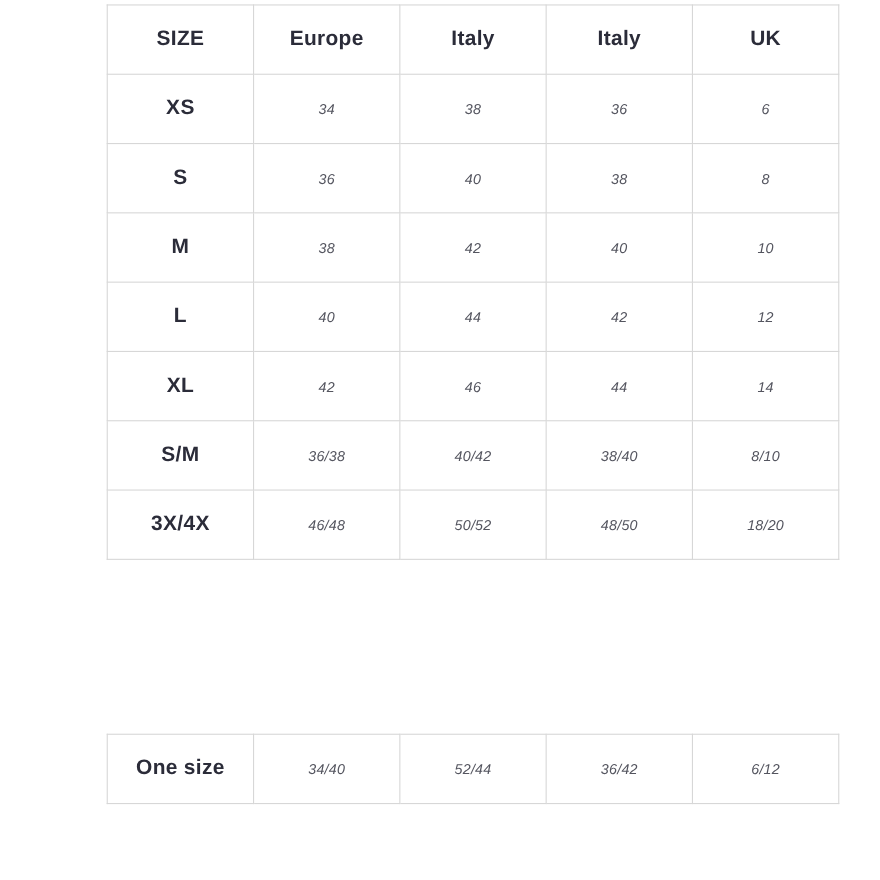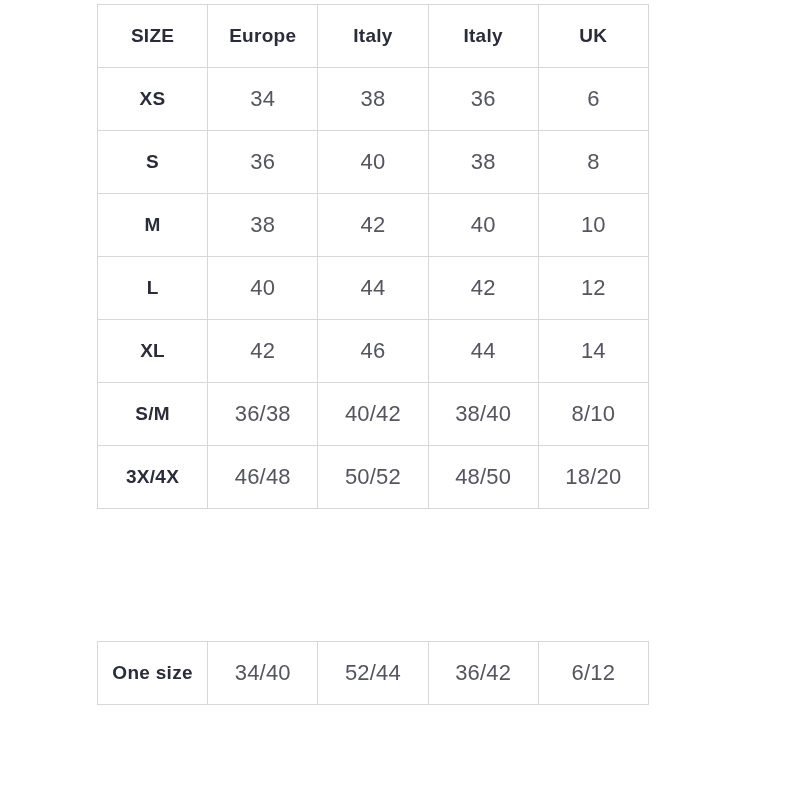--- a/index.html
+++ b/index.html
@@ -10,47 +10,48 @@
   body {
     width: 800px;
     height: 800px;
     position: relative;
     font-family: "Liberation Sans", "DejaVu Sans", sans-serif;
     overflow: hidden;
   }
   .conv-table {
     position: absolute;
     left: 97px;
-    width: 552px;
+    width: 666px;
     border-collapse: collapse;
     table-layout: fixed;
     background: #ffffff;
   }
   #size-table { top: 4px; }
-  #special-table { top: 641px; border-radius: 28px; }
+  #special-table { top: 667px; border-radius: 28px; }
   .conv-table th,
   .conv-table td {
     border: 1px solid var(--border-color, #d7d7d7);
     text-align: center;
     vertical-align: middle;
     height: 62px;
     padding: 0;
     overflow: hidden;
   }
   .conv-table th,
   .row-label {
     font-weight: bold;
     font-size: 19px;
     letter-spacing: 0.3px;
     color: var(--header-text, #2b2c39);
   }
   .value-cell {
-    font-size: 22px;
+    font-size: 13px;
     letter-spacing: 0.2px;
     color: var(--value-text, #54555f);
+    font-style: italic;
   }
 </style>
 </head>
 <body style="background: rgb(255, 255, 255);">
 
 <table id="size-table" class="conv-table">
   <thead>
       <tr>
         <th>SIZE</th>
         <th>Europe</th>

